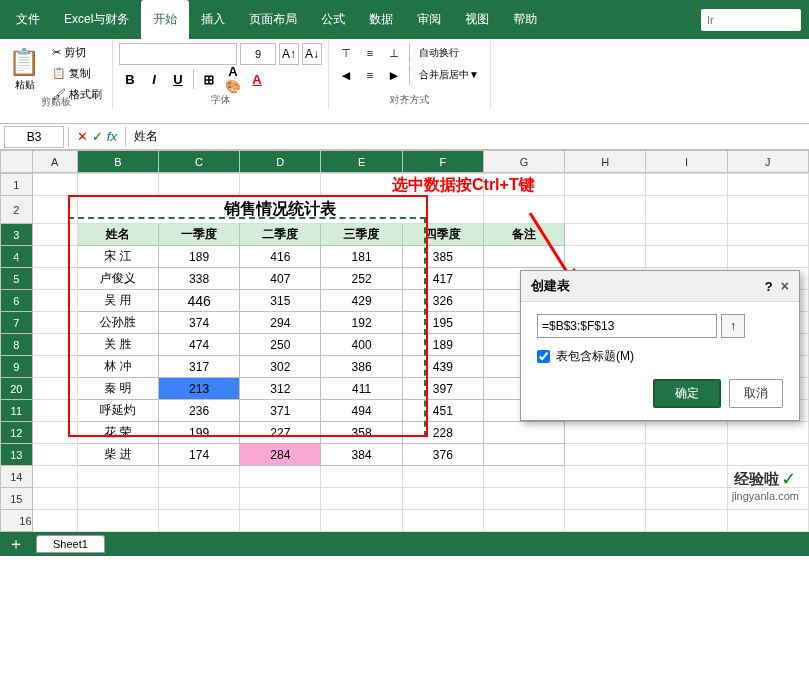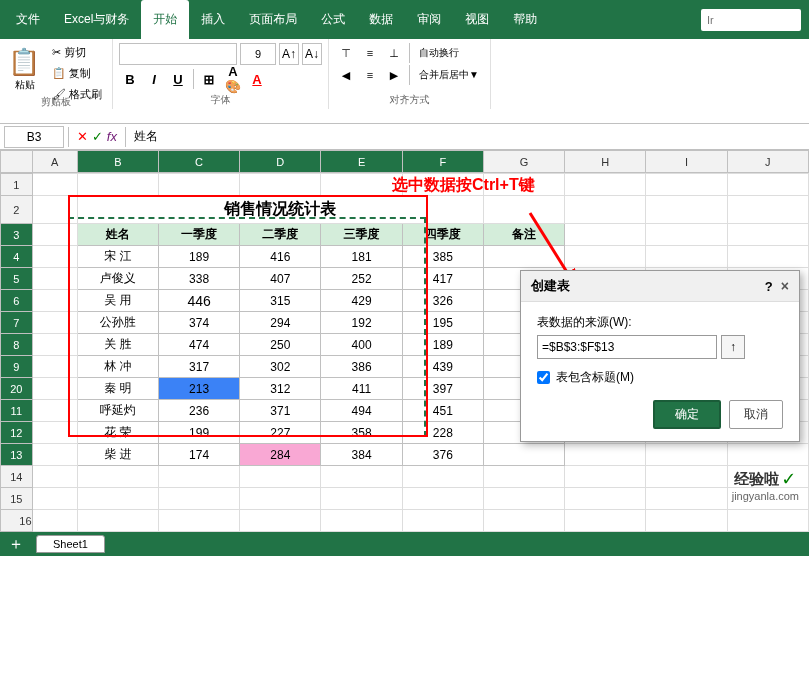--- a/index.html
+++ b/index.html
@@ -25,21 +25,21 @@
     .align-btn { width: 22px; height: 20px; border: 1px solid transparent; background: none; cursor: pointer; font-size: 11px; display: flex; align-items: center; justify-content: center; border-radius: 2px; }
     .auto-wrap-btn { font-size: 10px; padding: 2px 4px; border: 1px solid transparent; cursor: pointer; background: none; border-radius: 2px; white-space: nowrap; }
     .merge-btn { font-size: 10px; padding: 2px 4px; border: 1px solid transparent; cursor: pointer; background: none; border-radius: 2px; white-space: nowrap; }
     .num-btn { width: 22px; height: 20px; border: 1px solid transparent; background: none; cursor: pointer; font-size: 11px; display: flex; align-items: center; justify-content: center; border-radius: 2px; }
 
     
     .formula-bar { display: flex; align-items: center; height: 26px; border-bottom: 1px solid #c0c0c0; background: #fff; padding: 0 4px; gap: 4px; }
     .cell-ref { width: 60px; height: 22px; border: 1px solid #c0c0c0; text-align: center; font-size: 12px; display: flex; align-items: center; justify-content: center; }
     .formula-divider { width: 1px; height: 20px; background: #c0c0c0; }
     .formula-icons { display: flex; align-items: center; gap: 4px; padding: 0 4px; }
-    .formula-icon { font-size: 13px; cursor: pointer; color: #701a75; }
+    .formula-icon { font-size: 13px; cursor: pointer; color: #0f766e; }
     .formula-input { flex: 1; height: 22px; border: none; outline: none; font-size: 12px; padding: 0 4px; }
 
     
     .red-box { position: absolute; border: 2px solid red; pointer-events: none; z-index: 5; }
 
     
     .annotation { position: absolute; z-index: 10; pointer-events: none; }
     .annotation-text { color: red; font-size: 16px; font-weight: bold; white-space: nowrap; }
 
     
@@ -431,21 +431,20 @@
     <div class="dialog">
       <div class="dialog-title">
         <span>创建表</span>
         <div style="display:flex;gap:8px;align-items:center;">
           <span>?</span>
           <span class="dialog-close">×</span>
         </div>
       </div>
       <div class="dialog-body">
         <div class="dialog-field">
-          <label>表数据的来源(W):</label>
           <div class="dialog-input-row">
             <input type="text" class="dialog-input" value="=$B$3:$F$13" style="">
             <button class="dialog-icon-btn">↑</button>
           </div>
         </div>
         <div class="checkbox-row">
           <input type="checkbox" checked="" style="">
           <label>表包含标题(M)</label>
         </div>
         <div class="dialog-buttons">

